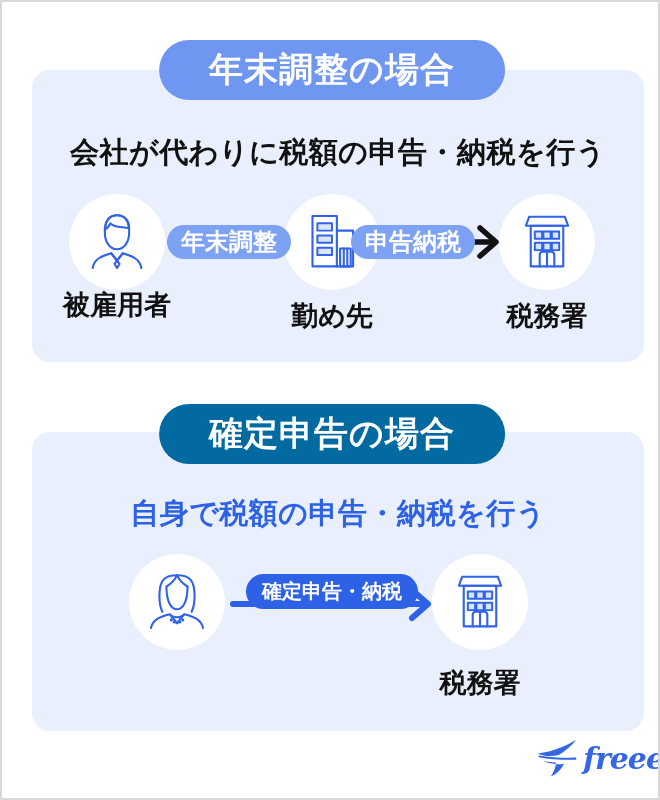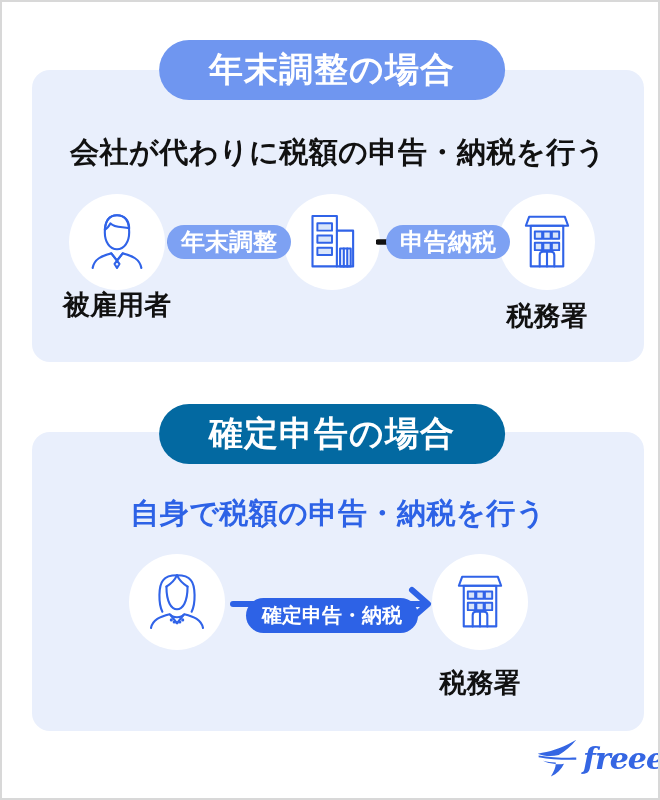--- a/index.html
+++ b/index.html
@@ -47,21 +47,21 @@
     font-size:27px;font-weight:bold;color:#111111;
     white-space:nowrap;
   }
   .arrow-svg{position:absolute;top:152px;height:40px;}
   .flow-pill{
     position:absolute;transform:translateX(-50%);
     color:#ffffff;font-weight:bold;white-space:nowrap;
     border-radius:18px;z-index:2;
   }
   .flow-pill.light{background:#7da1f3;font-size:24px;line-height:30px;padding:2px 14px;top:155px;}
-  .flow-pill.dark{background:#2d62e6;font-size:20px;line-height:29px;padding:3px 16px;top:166px;}
+  .flow-pill.dark{background:#2d62e6;font-size:20px;line-height:29px;padding:3px 16px;top:142px;}
   .logo{
     position:absolute;left:534px;top:736px;
     display:flex;align-items:center;gap:5px;
   }
   .logo-text{
     color:#3566e3;font-size:30px;
     font-family:"DejaVu Serif", serif;
     font-style:italic;font-weight:600;
     letter-spacing:-1px;
   }
@@ -94,20 +94,21 @@
       <svg width="78" height="78" viewBox="0 0 96 96">
         <rect class="icon-stroke" x="24" y="16" width="30" height="62"></rect>
         <rect class="icon-window" x="30" y="25" width="18" height="9"></rect>
         <rect class="icon-window" x="30" y="40" width="18" height="9"></rect>
         <rect class="icon-window" x="30" y="55" width="18" height="9"></rect>
         <path class="icon-stroke" d="M54 34 H74 V78 H54"></path>
         <rect class="icon-stroke" x="58" y="56" width="13" height="22"></rect>
         <path class="icon-stroke" d="M62.5 56 V78 M66.8 56 V78"></path>
       </svg>
     </div>
+    <div class="node-label" style="left:200px;top:228px;">勤め先</div>
 
     <div class="icon-circle" style="left:467px;top:124px;">
       <svg width="78" height="78" viewBox="0 0 96 96">
         <path class="icon-stroke" d="M22 28 L26 17 H70 L74 28 Z"></path>
         <rect class="icon-stroke" x="28" y="28" width="40" height="50"></rect>
         <rect class="icon-window" x="33" y="35" width="9" height="9"></rect>
         <rect class="icon-window" x="43.5" y="35" width="9" height="9"></rect>
         <rect class="icon-window" x="54" y="35" width="9" height="9"></rect>
         <rect class="icon-window" x="33" y="49" width="9" height="9"></rect>
         <rect class="icon-window" x="43.5" y="49" width="9" height="9"></rect>
@@ -120,21 +121,21 @@
     <svg class="arrow-svg" style="left:130px;width:126px;" viewBox="0 0 126 40">
       <line x1="10" y1="20" x2="124" y2="20" stroke="#111111" stroke-width="5.5" stroke-linecap="round"></line>
       <polyline points="24,6 8,20 24,34" fill="none" stroke="#111111" stroke-width="5.5" stroke-linecap="round" stroke-linejoin="round"></polyline>
     </svg>
     <div class="flow-pill light" style="left:197px;">年末調整</div>
 
     <svg class="arrow-svg" style="left:344px;width:130px;" viewBox="0 0 130 40">
       <line x1="2" y1="20" x2="118" y2="20" stroke="#111111" stroke-width="5.5" stroke-linecap="round"></line>
       <polyline points="104,6 120,20 104,34" fill="none" stroke="#111111" stroke-width="5.5" stroke-linecap="round" stroke-linejoin="round"></polyline>
     </svg>
-    <div class="flow-pill light" style="left:416px;">申告納税</div>
+    <div class="flow-pill light" style="left:381px;">申告納税</div>
   </div>
 
   <div class="header-pill" id="header2">確定申告の場合</div>
 
   <div class="panel" id="panel2">
 
     <div class="panel-title" id="title2">自身で税額の申告・納税を行う</div>
 
     <div class="icon-circle" style="left:97px;top:122px;">
       <svg width="78" height="78" viewBox="0 0 96 96">

